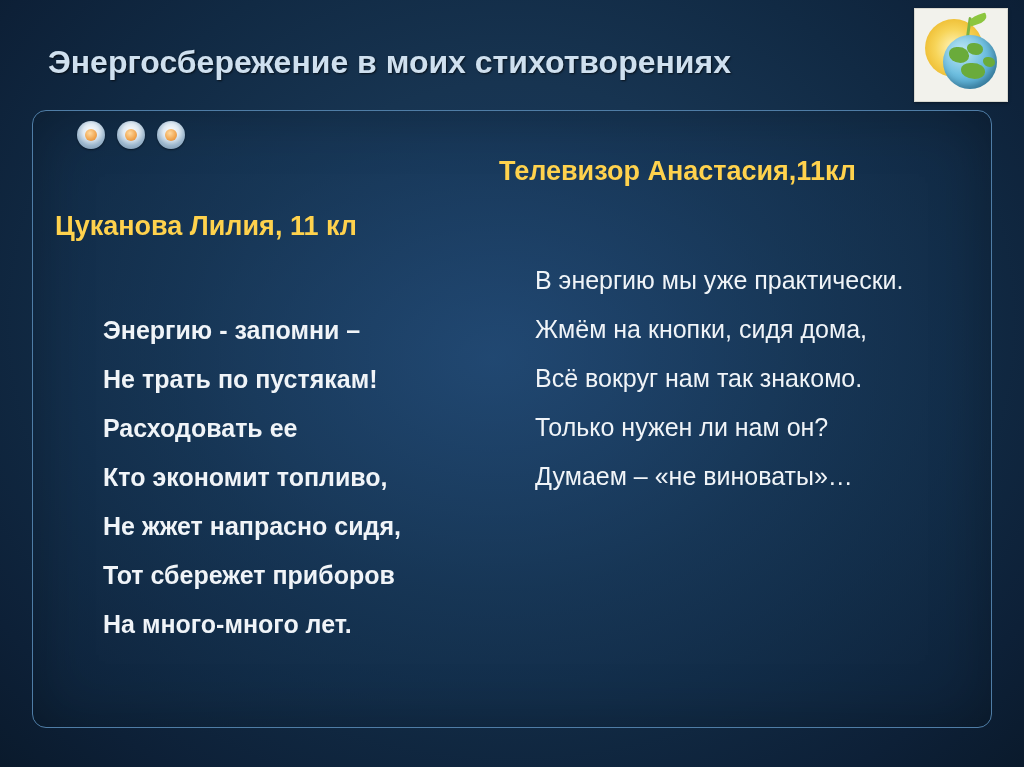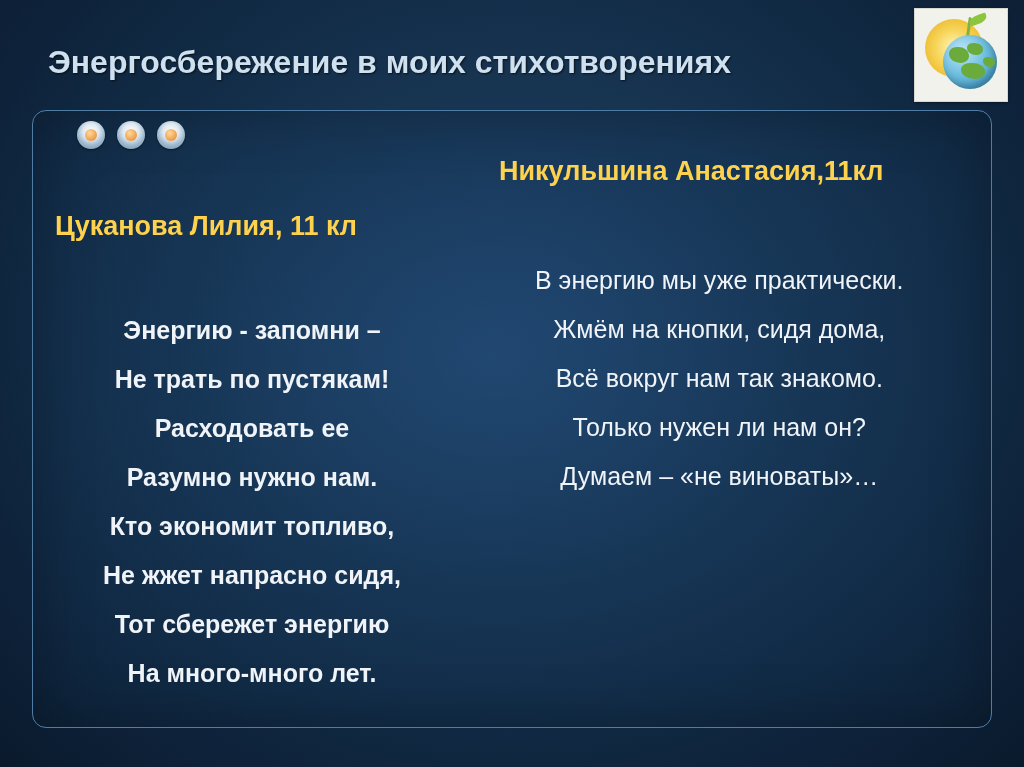--- a/index.html
+++ b/index.html
@@ -12,21 +12,20 @@
     background: #ffffff;
     font-family: "Liberation Sans", sans-serif;
     overflow: hidden;
   }
   .slide {
     position: relative;
     width: 1024px;
     height: 767px;
     background: radial-gradient(ellipse at 50% 42%, #1b3c63 0%, #173451 38%, #112a44 62%, #0d2037 85%, #0a1a2c 100%);
     overflow: hidden;
-    text-align: center;
   }
   
   .header {
     position: absolute;
     top: 0;
     left: 0;
     width: 1024px;
     height: 108px;
   }
   .slide-title {
@@ -215,30 +214,29 @@
       <div class="dot"></div>
       <div class="dot"></div>
     </div>
 
     <div class="col col-left">
       <div class="author author-left">Цуканова Лилия, 11 кл</div>
       <div class="poem poem-left">
         <div>Энергию - запомни –</div>
         <div>Не трать по пустякам!</div>
         <div>Расходовать ее</div>
-        <div>Разумно нужно нам.</div>
         <div>Кто экономит топливо,</div>
         <div>Не жжет напрасно сидя,</div>
-        <div>Тот сбережет энергию</div>
+        <div>Тот сбережет приборов</div>
         <div>На много-много лет.</div>
       </div>
     </div>
 
     <div class="col col-right">
-      <div class="author author-right">Никульшина Анастасия,11кл</div>
+      <div class="author author-right">Телевизор Анастасия,11кл</div>
       <div class="poem poem-right">
         <div>В энергию мы уже практически.</div>
         <div>Жмём на кнопки, сидя дома,</div>
         <div>Всё вокруг нам так знакомо.</div>
         <div>Только нужен ли нам он?</div>
         <div>Думаем – «не виноваты»…</div>
       </div>
     </div>
 
   </div>

